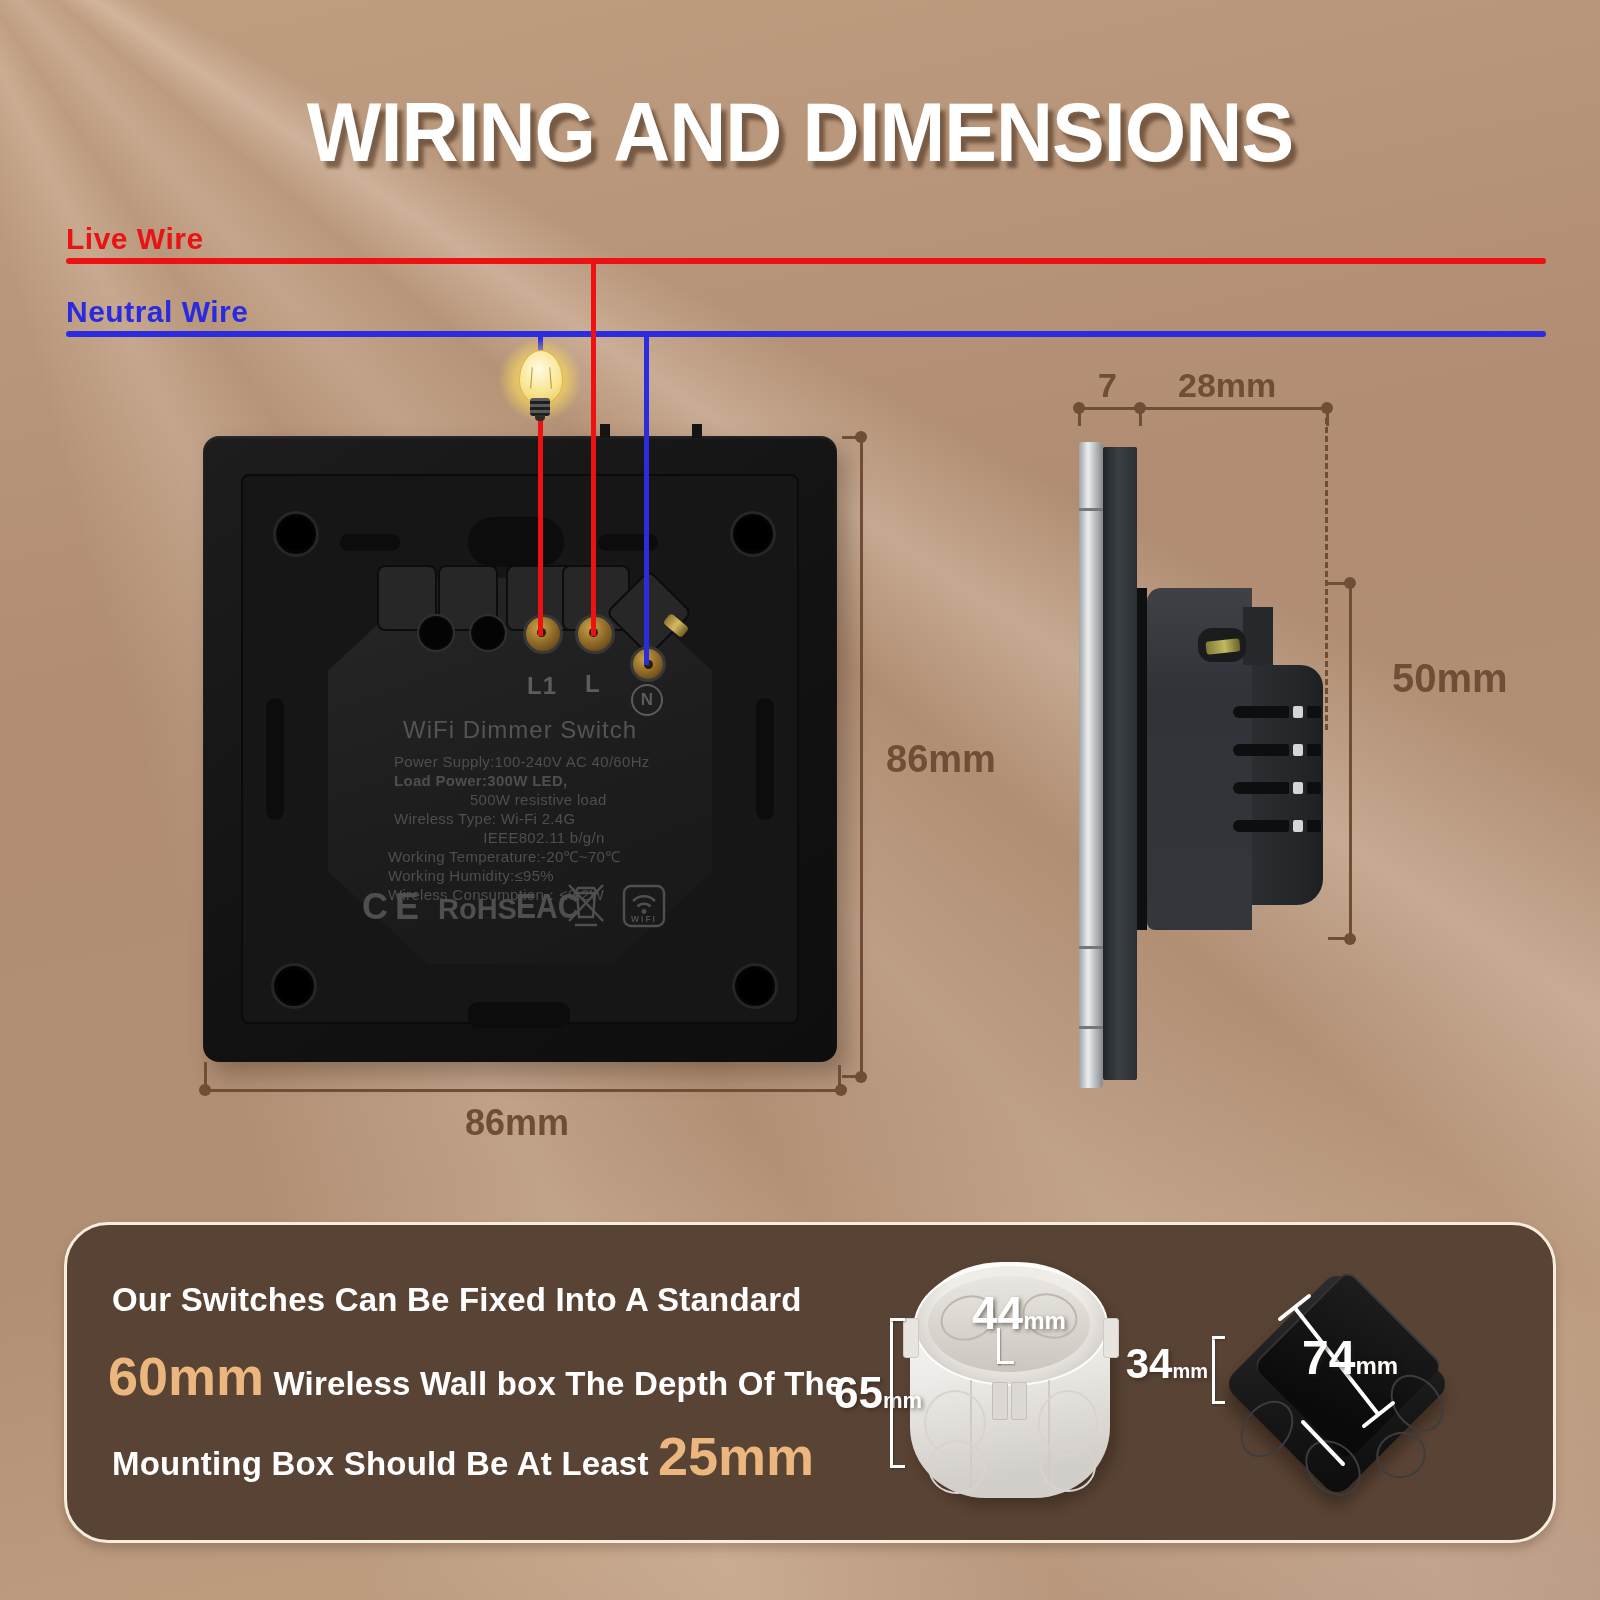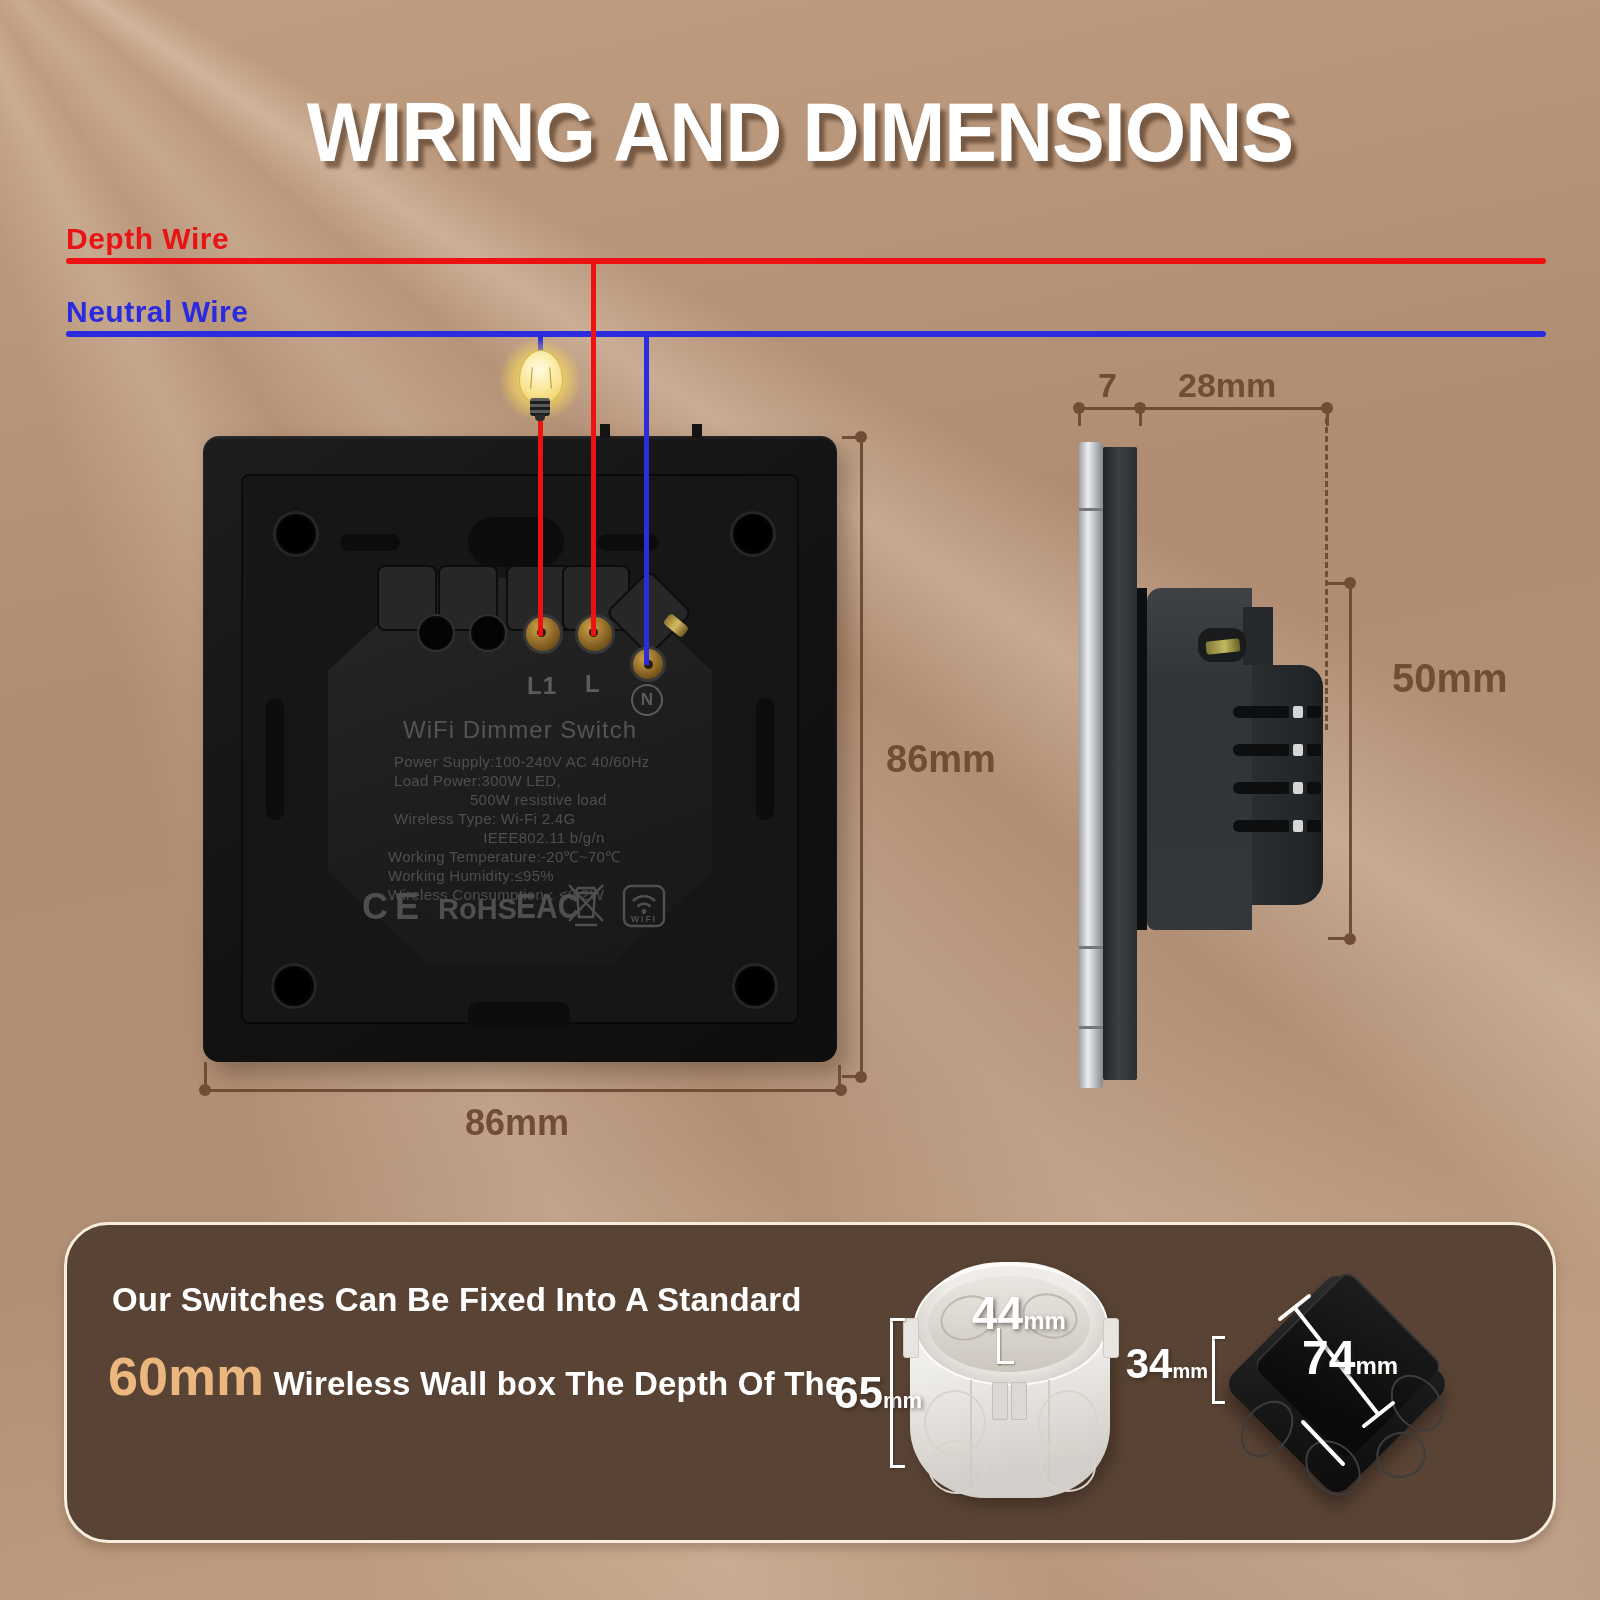--- a/index.html
+++ b/index.html
@@ -128,21 +128,21 @@
     border-top:2px solid #3c3c3c;border-left:2px solid #333;}
   .b-knock{position:absolute;border:2px solid #3d3d3d;border-radius:50%;}
 </style>
 </head>
 <body>
 
 <div class="stage">
 
   <div class="abs title">WIRING AND DIMENSIONS</div>
 
-  <div class="abs wire-label live" style="left:66px;top:222px;">Depth Wire</div>
+  <div class="abs wire-label live" style="left:66px;top:222px;">Live Wire</div>
   <div class="abs hwire red-bg" style="left:66px;top:258px;width:1480px;"></div>
   <div class="abs wire-label neutral" style="left:66px;top:295px;">Neutral Wire</div>
   <div class="abs hwire blue-bg" style="left:66px;top:331px;width:1480px;"></div>
 
   <div class="abs plate">
     <div class="abs plate-recess"></div>
     <div class="abs screw-hole" style="left:70px;top:75px;"></div>
     <div class="abs screw-hole" style="left:527px;top:75px;"></div>
     <div class="abs screw-hole" style="left:68px;top:527px;"></div>
     <div class="abs screw-hole" style="left:529px;top:527px;"></div>
@@ -168,21 +168,21 @@
     <div class="abs screw-brass" style="left:461px;top:183px;"></div>
     <div class="abs term-label" style="left:324px;top:236px;">L1</div>
     <div class="abs term-label" style="left:382px;top:234px;">L</div>
     <div class="abs n-ring" style="left:428px;top:248px;">
         <span>N</span>
       </div>
   </div>
 
   <div class="abs module-title" style="left:328px;">WiFi Dimmer Switch</div>
   <div class="abs spec" style="top:752px;left:394px;">Power Supply:100-240V AC 40/60Hz</div>
-  <div class="abs spec" style="top:771px;left:394px;">Load Power:300W LED,</div>
+  <div class="abs spec" style="top:771px;left:394px;font-weight:bold;">Load Power:300W LED,</div>
   <div class="abs spec" style="top:790px;left:394px;">                 500W resistive load</div>
   <div class="abs spec" style="top:809px;left:394px;">Wireless Type: Wi-Fi 2.4G</div>
   <div class="abs spec" style="top:828px;left:394px;">                    IEEE802.11 b/g/n</div>
   <div class="abs spec" style="top:847px;left:388px;">Working Temperature:-20℃~70℃</div>
   <div class="abs spec" style="top:866px;left:388px;">Working Humidity:≤95%</div>
   <div class="abs spec" style="top:885px;left:388px;">Wireless Consumption：≤0.2W</div>
 
   <div class="abs cert" style="left:362px;top:886px;font-size:36px;letter-spacing:7px;">CE</div>
   <div class="abs cert" style="left:438px;top:893px;font-size:29px;">RoHS</div>
   <div class="abs cert" style="left:516px;top:889px;font-size:30px;font-weight:800;transform:scaleY(1.15);">EAC</div>
@@ -273,20 +273,23 @@
   <div class="abs dim" style="left:1328px;top:937px;width:22px;height:3px;"></div>
   <div class="abs dim-label" style="left:1392px;top:656px;font-size:40px;">50mm</div>
 
   <div class="abs panel"></div>
   <div class="abs ft-line" style="left:112px;top:1281px;">
     <span>Our Switches Can Be Fixed Into A Standard</span>
   </div>
   <div class="abs ft-line" style="left:108px;top:1345px;">
     <span class="ft-big">60mm</span><span> Wireless Wall box The Depth Of The</span>
   </div>
+  <div class="abs ft-line" style="left:112px;top:1425px;">
+    <span>Mounting Box Should Be At Least </span><span class="ft-big">25mm</span>
+  </div>
 
   <div class="abs wbox">
     <div class="abs wbox-rim"></div>
     <div class="abs wbox-int"></div>
     <div class="w-oval" style="left:30px;top:34px;width:52px;height:40px;transform:rotate(-18deg);"></div>
     <div class="w-oval" style="left:112px;top:32px;width:52px;height:40px;transform:rotate(18deg);"></div>
     <div class="w-tab" style="left:-7px;top:56px;width:14px;height:38px;"></div>
     <div class="w-tab" style="left:193px;top:56px;width:14px;height:38px;"></div>
     <div class="w-clip" style="left:82px;top:120px;width:14px;height:36px;"></div>
     <div class="w-clip" style="left:101px;top:120px;width:14px;height:36px;"></div>

